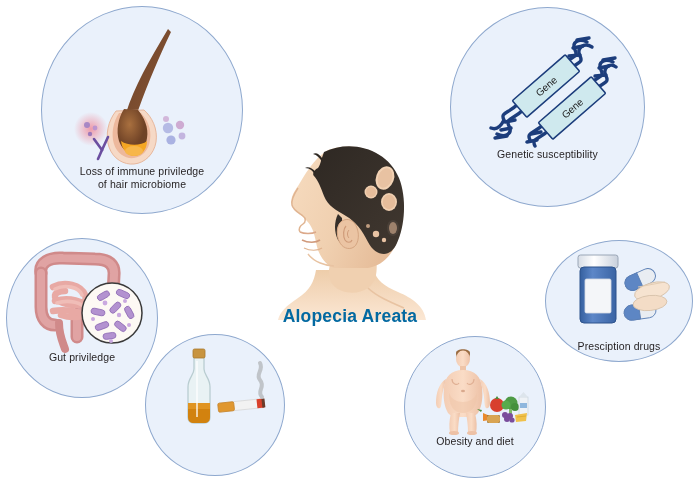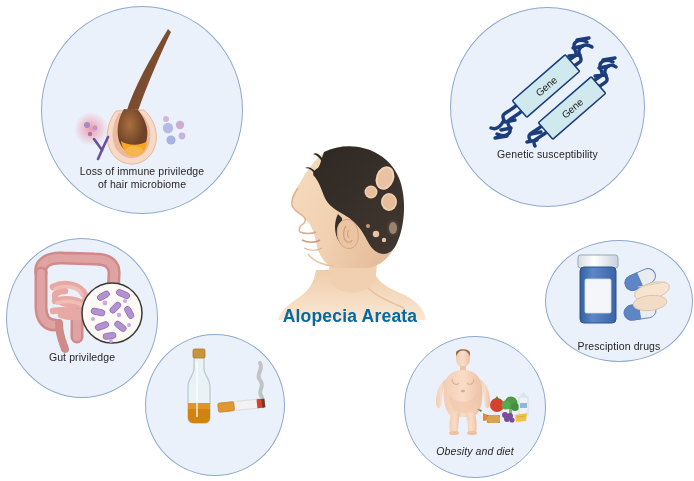--- a/index.html
+++ b/index.html
@@ -323,21 +323,21 @@
             <circle cx="85" cy="69" r="3"></circle>
           <circle cx="82" cy="72" r="3"></circle>
             <circle cx="87" cy="73" r="2.6"></circle>
         </g>
 
         <path d="M90 68 L102 66 L101 74 L91 75 Z" fill="#f0c14b"></path>
         <path d="M92 70 l9 -1" stroke="#e0ad33" stroke-width="1"></path>
       </g>
     </svg>
 
-    <div class="bubble-label" style="top:108px;font-style:italic;">Obesity and diet</div>
+    <div class="bubble-label" style="top:98px;">Obesity and diet</div>
   </div>
 
   <div id="head-wrap">
     <svg width="160" height="190" viewBox="0 0 160 190">
       <defs>
         <linearGradient id="skinhead" x1="0" y1="0" x2="1" y2="0.4">
           <stop offset="0" stop-color="#f7dcc0"></stop>
           <stop offset=".55" stop-color="#f0d0b0"></stop>
           <stop offset="1" stop-color="#e6bd9a"></stop>
         </linearGradient>

